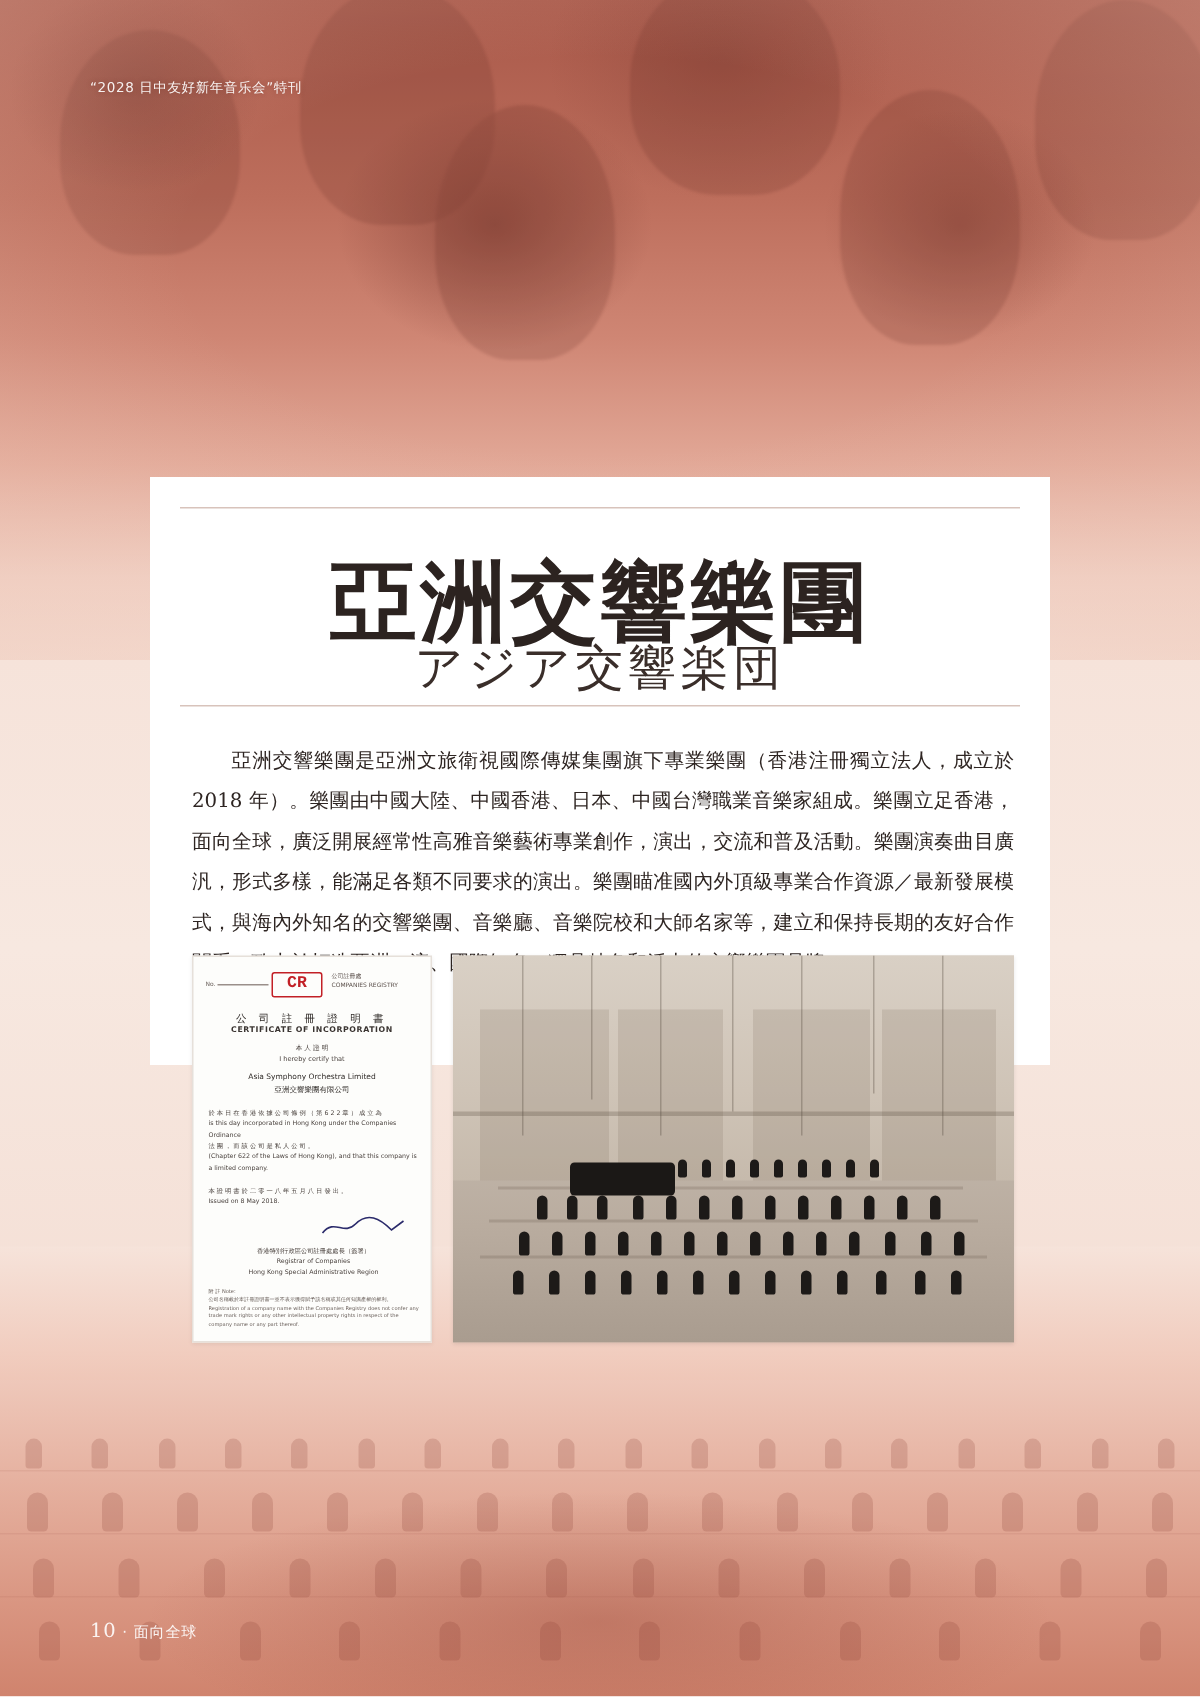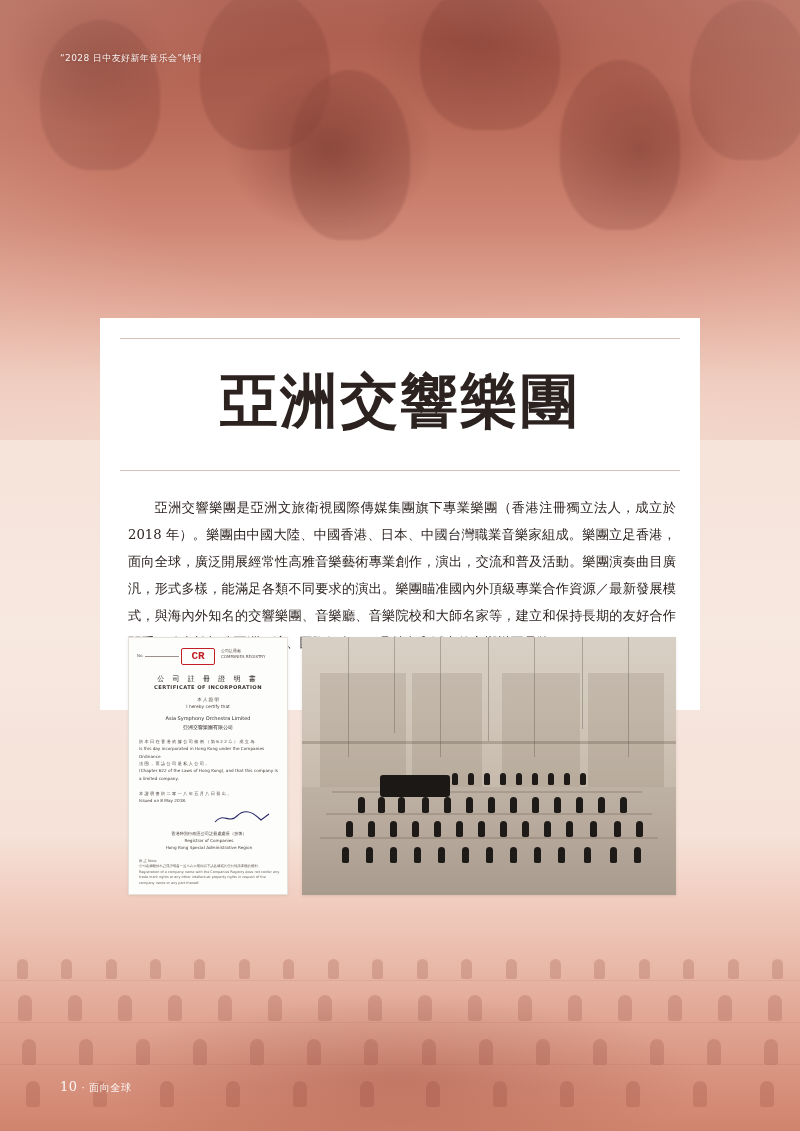--- a/index.html
+++ b/index.html
@@ -313,20 +313,21 @@
     </div>
   </div>
 
   <div class="runhead">“2028 日中友好新年音乐会”特刊</div>
 
   <div class="card"></div>
   <div class="card-rule rule-top"></div>
   <div class="card-rule rule-bottom"></div>
 
   <div class="title-cn">亞洲交響樂團</div>
+  <div class="title-jp">アジア交響楽団</div>
 
   <div class="body-text">
     <p>亞洲交響樂團是亞洲文旅衛視國際傳媒集團旗下專業樂團（香港注冊獨立法人，成立於 2018 年）。樂團由中國大陸、中國香港、日本、中國台灣職業音樂家組成。樂團立足香港，面向全球，廣泛開展經常性高雅音樂藝術專業創作，演出，交流和普及活動。樂團演奏曲目廣汎，形式多樣，能滿足各類不同要求的演出。樂團瞄准國內外頂級專業合作資源／最新發展模式，與海內外知名的交響樂團、音樂廳、音樂院校和大師名家等，建立和保持長期的友好合作關系，致力於打造亞洲一流、國際知名，獨具特色和活力的交響樂團品牌。</p>
   </div>
 
   <div class="cert">
     <div class="cert-inner">
       <div class="cr-logo">CR</div>
       <div class="cert-hk">
         <div>公司註冊處</div>

